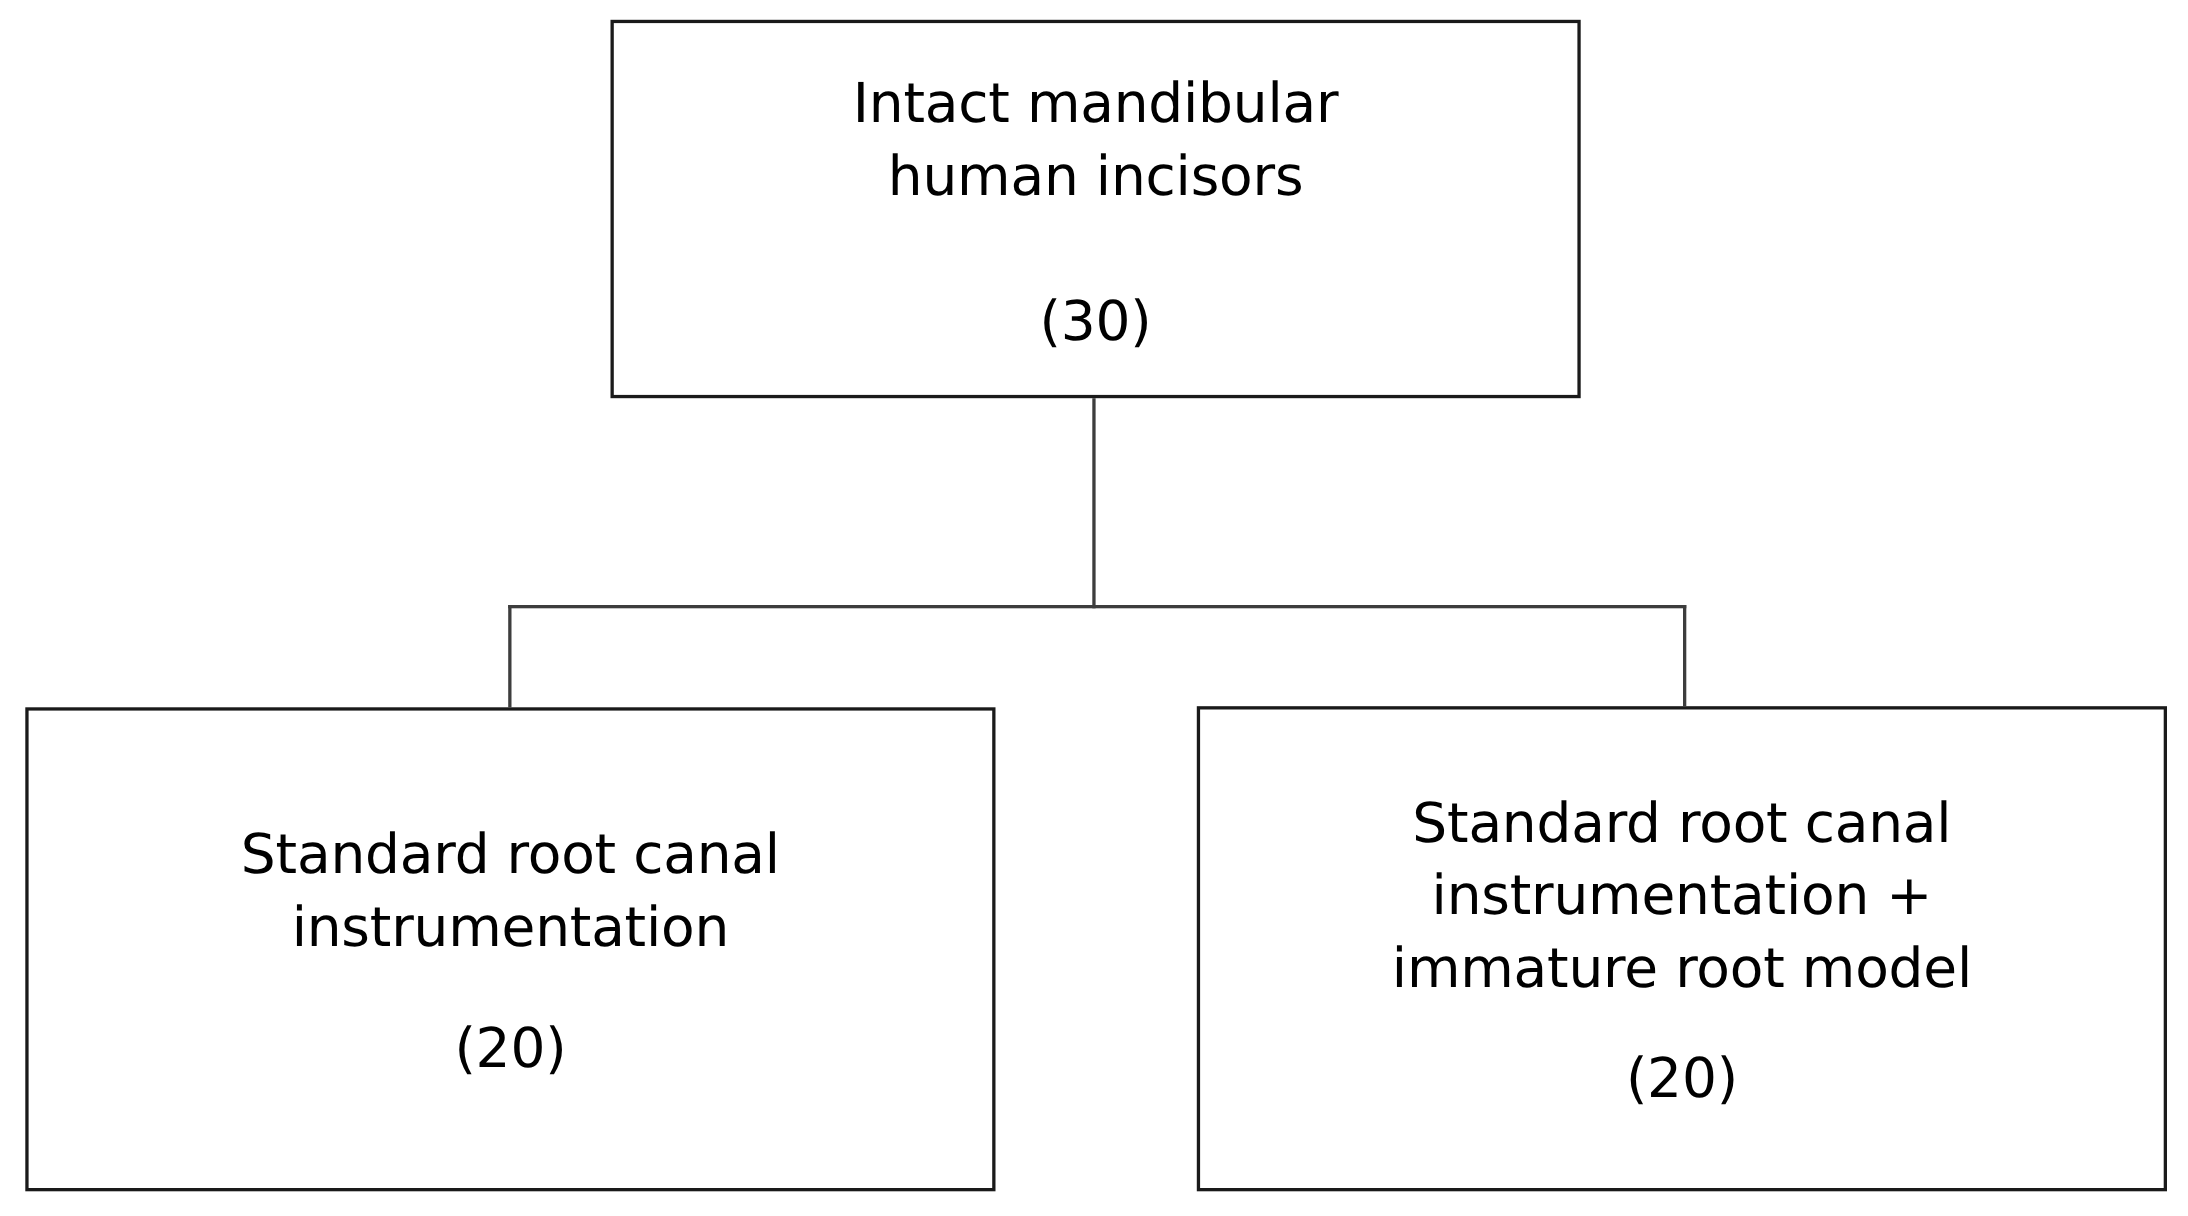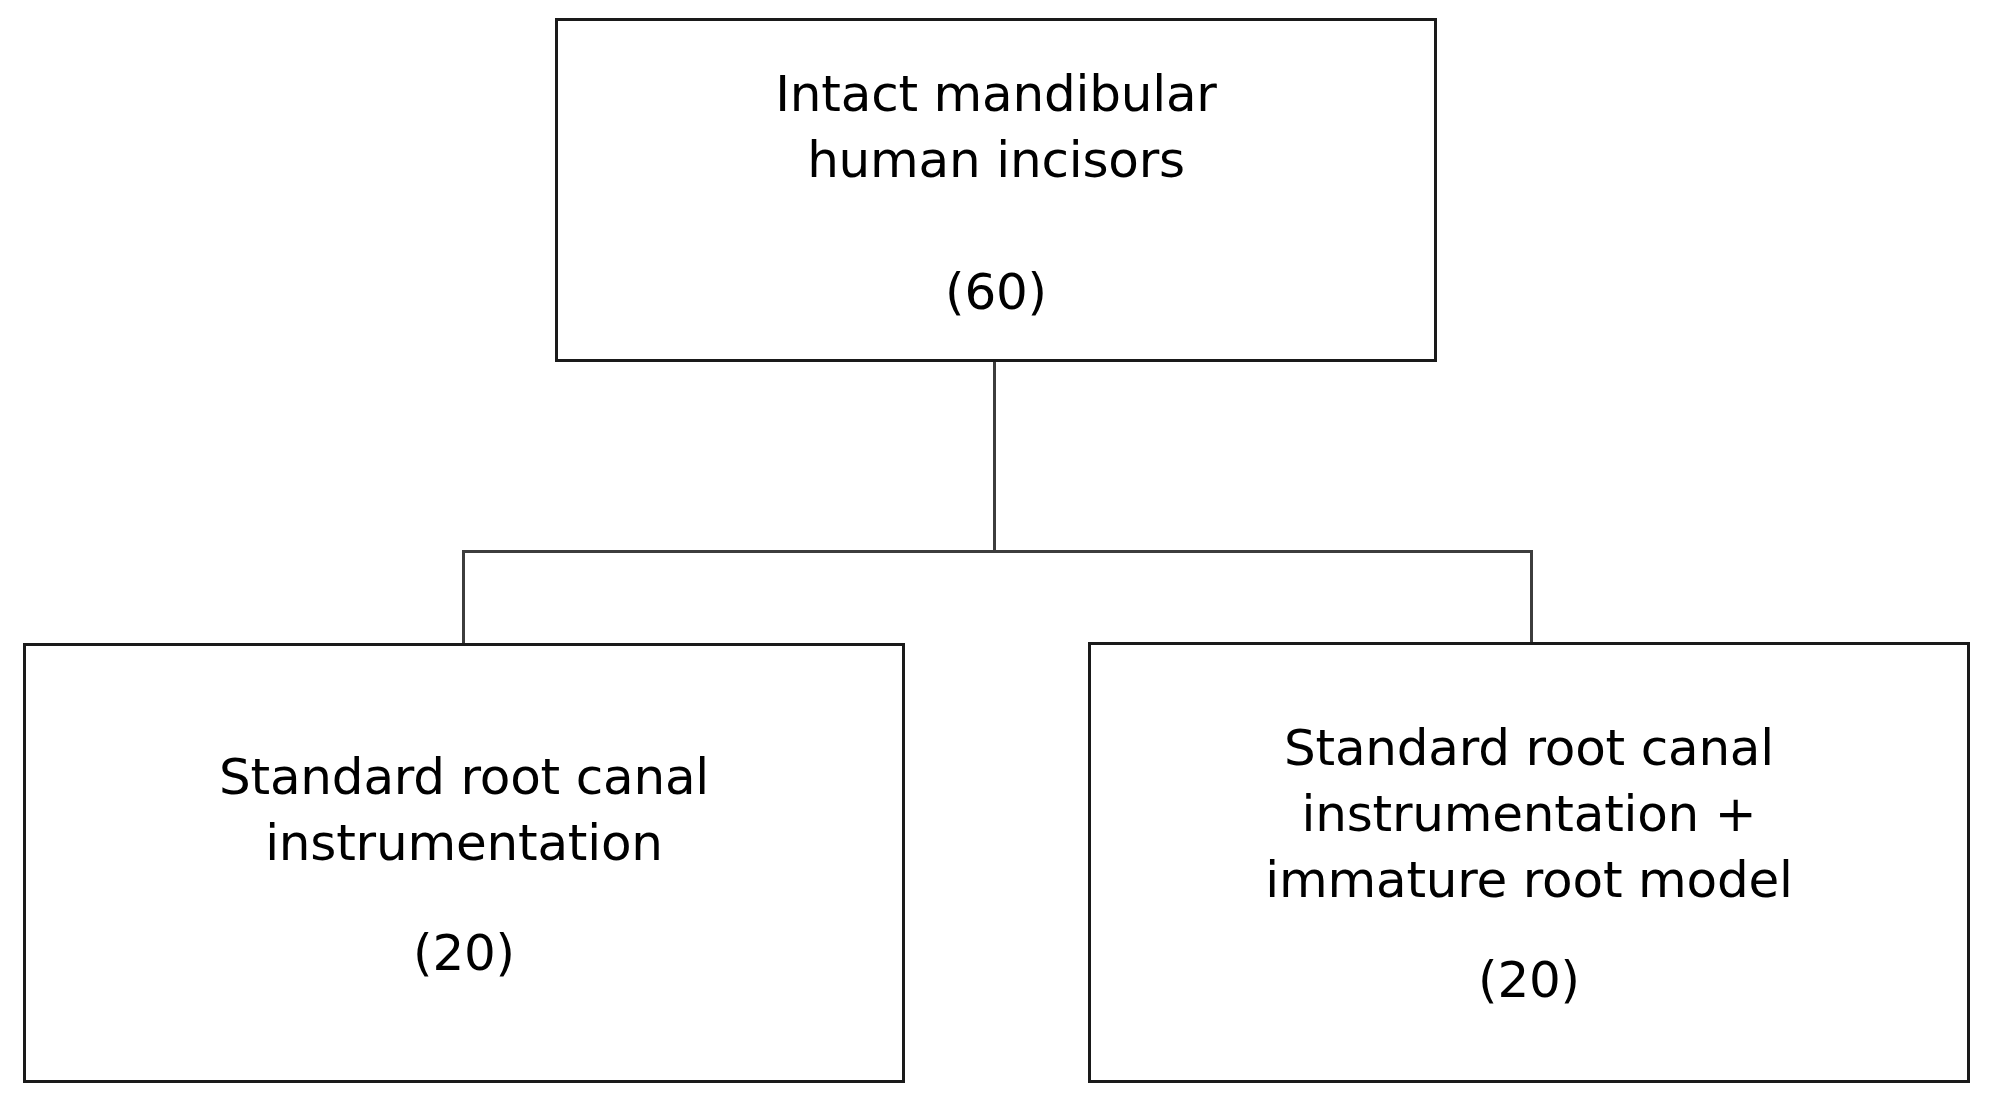--- a/index.html
+++ b/index.html
@@ -119,21 +119,21 @@
   }
 </style>
 </head>
 <body>
 
 <div id="flowchart-canvas">
 
   <div class="node-box" id="node-root">
     <div class="node-title">Intact mandibular
 human incisors</div>
-    <div class="node-count">(60)</div>
+    <div class="node-count">(30)</div>
   </div>
 
   <div class="connector" id="connector-stem"></div>
   <div class="connector" id="connector-bus"></div>
   <div class="connector" id="connector-branch-left"></div>
   <div class="connector" id="connector-branch-right"></div>
 
   <div class="node-box" id="node-control">
     <div class="node-title">Standard root canal
 instrumentation</div>

